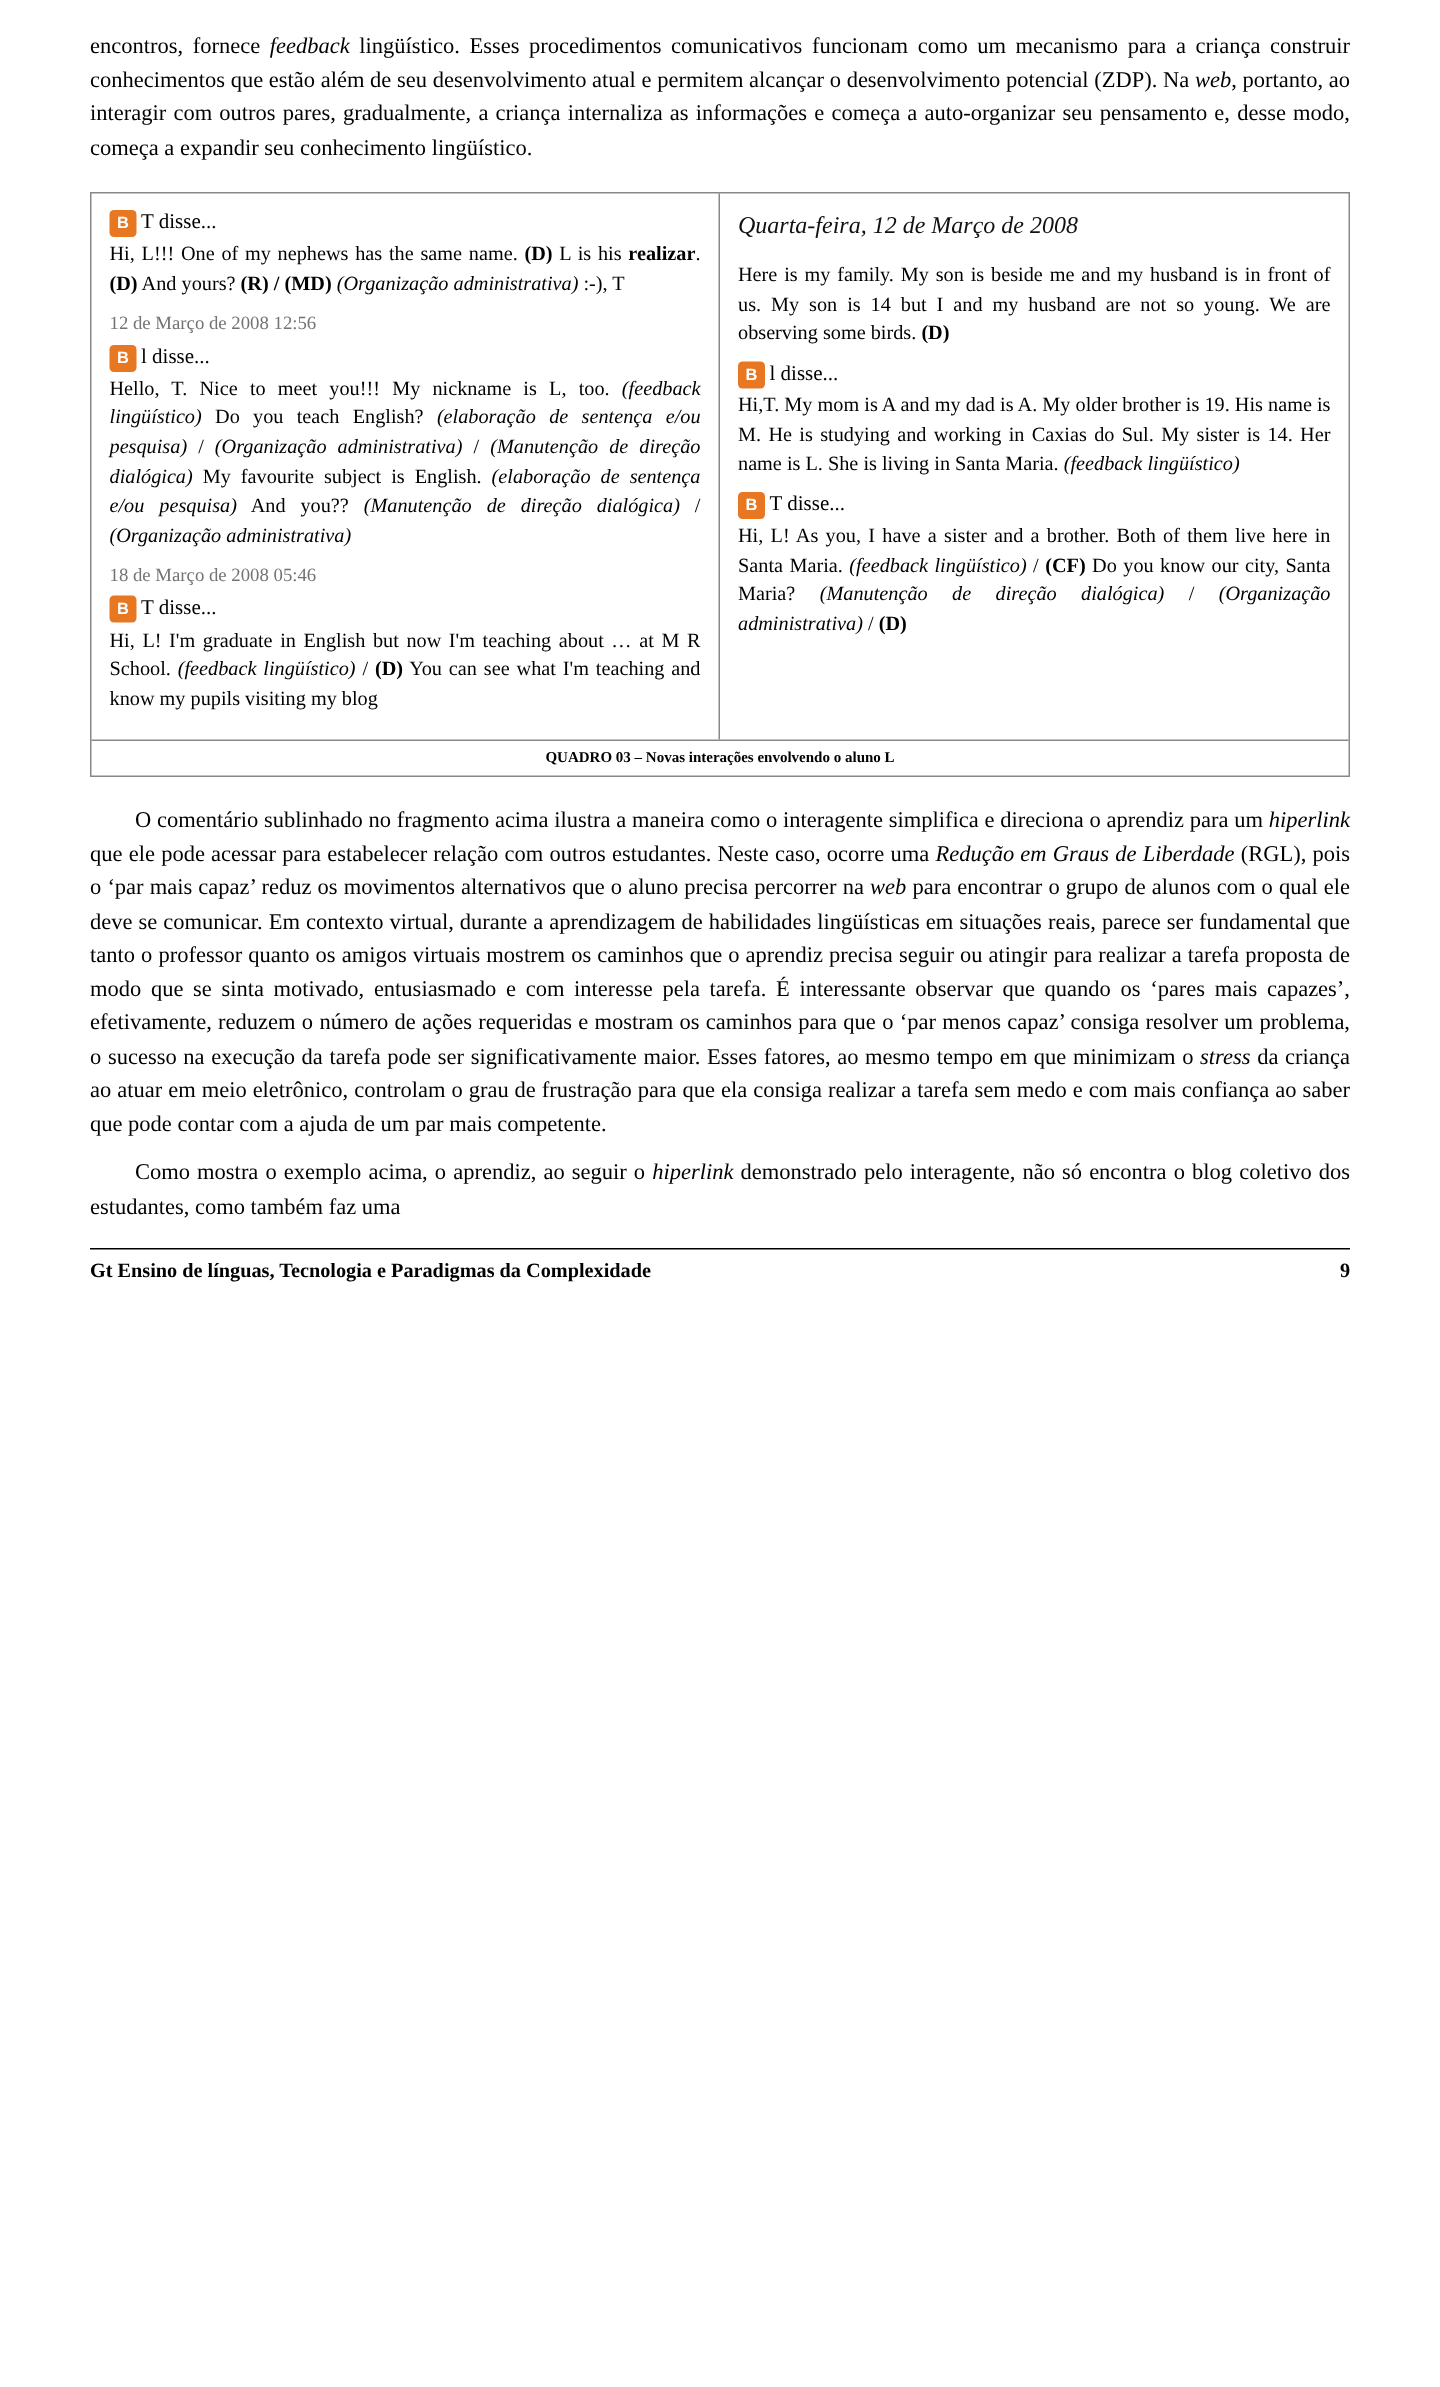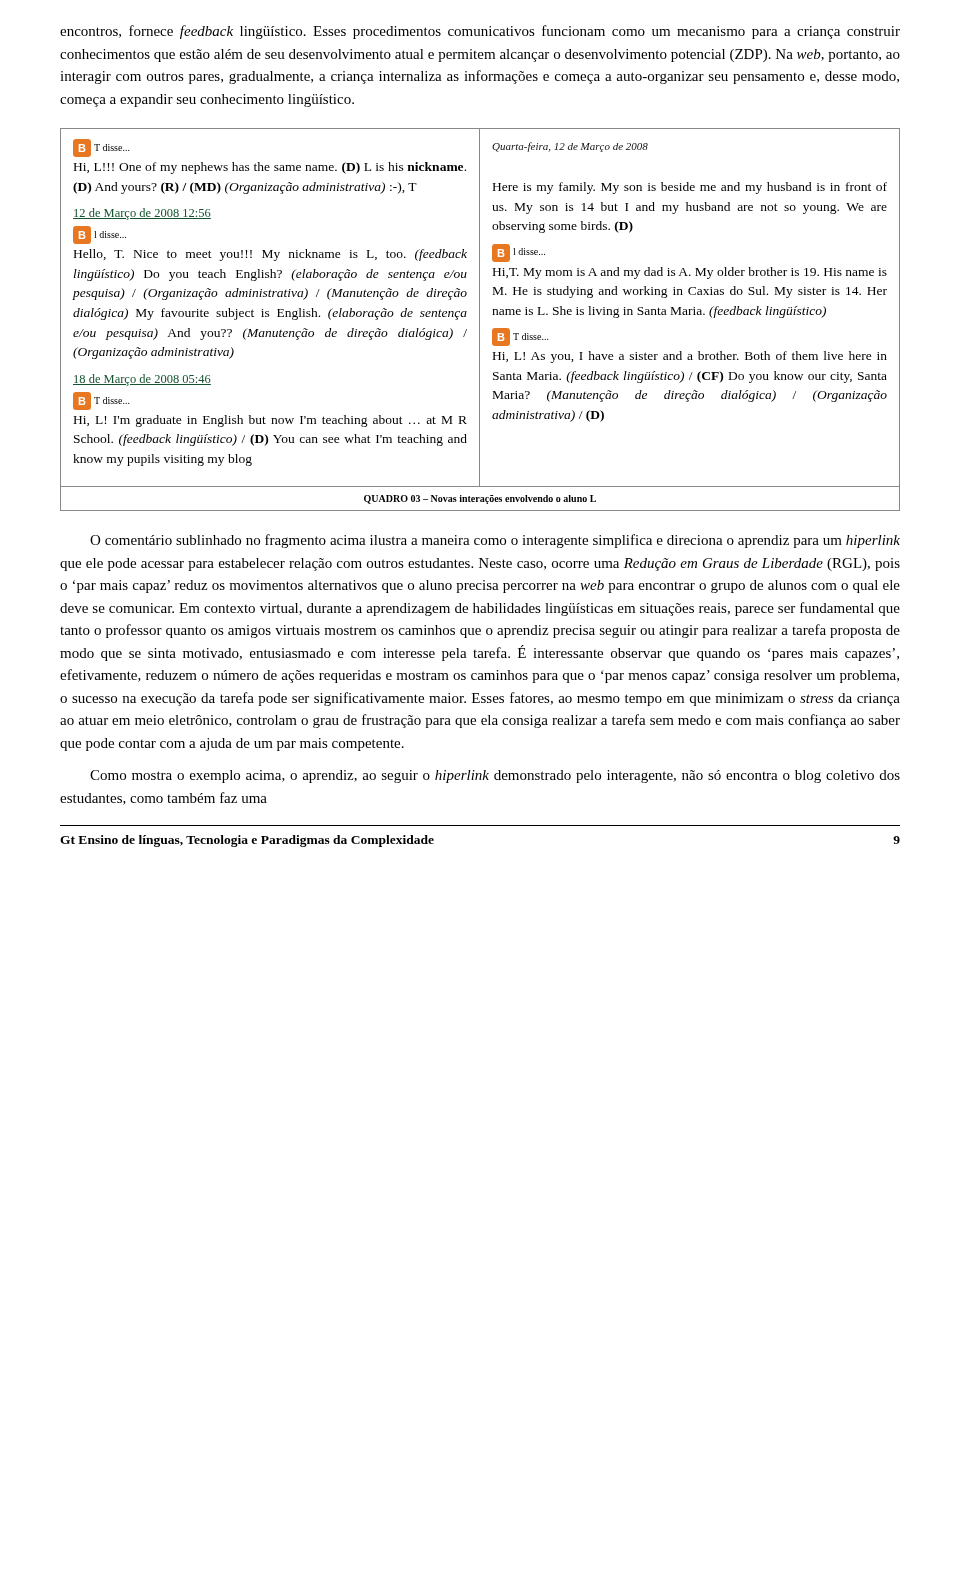--- a/index.html
+++ b/index.html
@@ -62,37 +62,36 @@
     }
     .chat-entry {
       margin-bottom: 8px;
     }
     .chat-header {
       display: flex;
       align-items: center;
       font-size: 13.5px;
     }
     .chat-header-name {
-      font-size: 10px;
+      font-size: 14px;
     }
     .chat-body {
       font-size: 13.5px;
       line-height: 1.45;
       text-align: justify;
     }
     .timestamp {
       font-size: 12.5px;
-      color: #14532d;
+      color: #737373;
       margin: 6px 0 4px 0;
-      text-decoration: underline;
     }
     .date-header {
-      font-size: 11px;
+      font-size: 16px;
       font-style: italic;
-      margin-bottom: 22px;
+      margin-bottom: 11px;
       color: #111;
     }
     .caption-row {
       text-align: center;
       font-size: 10px;
       font-weight: bold;
       padding: 6px;
       border-top: 1px solid #888;
     }
     .underline { }
@@ -128,21 +127,21 @@
   <div class="table-row-split">
 
     <div class="col-left">
 
       <div class="chat-entry">
         <div class="chat-header">
           <span class="blog-icon">B</span>
           <span class="chat-header-name">T disse...</span>
         </div>
         <div class="chat-body">
-          Hi, L!!! One of my nephews has the same name. <strong>(D)</strong> L is his <strong>nickname</strong>. <strong>(D)</strong> And yours? <strong>(R) / (MD)</strong> <em>(Organização administrativa)</em> :-), T
+          Hi, L!!! One of my nephews has the same name. <strong>(D)</strong> L is his <strong>realizar</strong>. <strong>(D)</strong> And yours? <strong>(R) / (MD)</strong> <em>(Organização administrativa)</em> :-), T
         </div>
       </div>
 
       <div class="timestamp">12 de Março de 2008 12:56</div>
 
       <div class="chat-entry">
         <div class="chat-header">
           <span class="blog-icon">B</span>
           <span class="chat-header-name">l disse...</span>
         </div>

